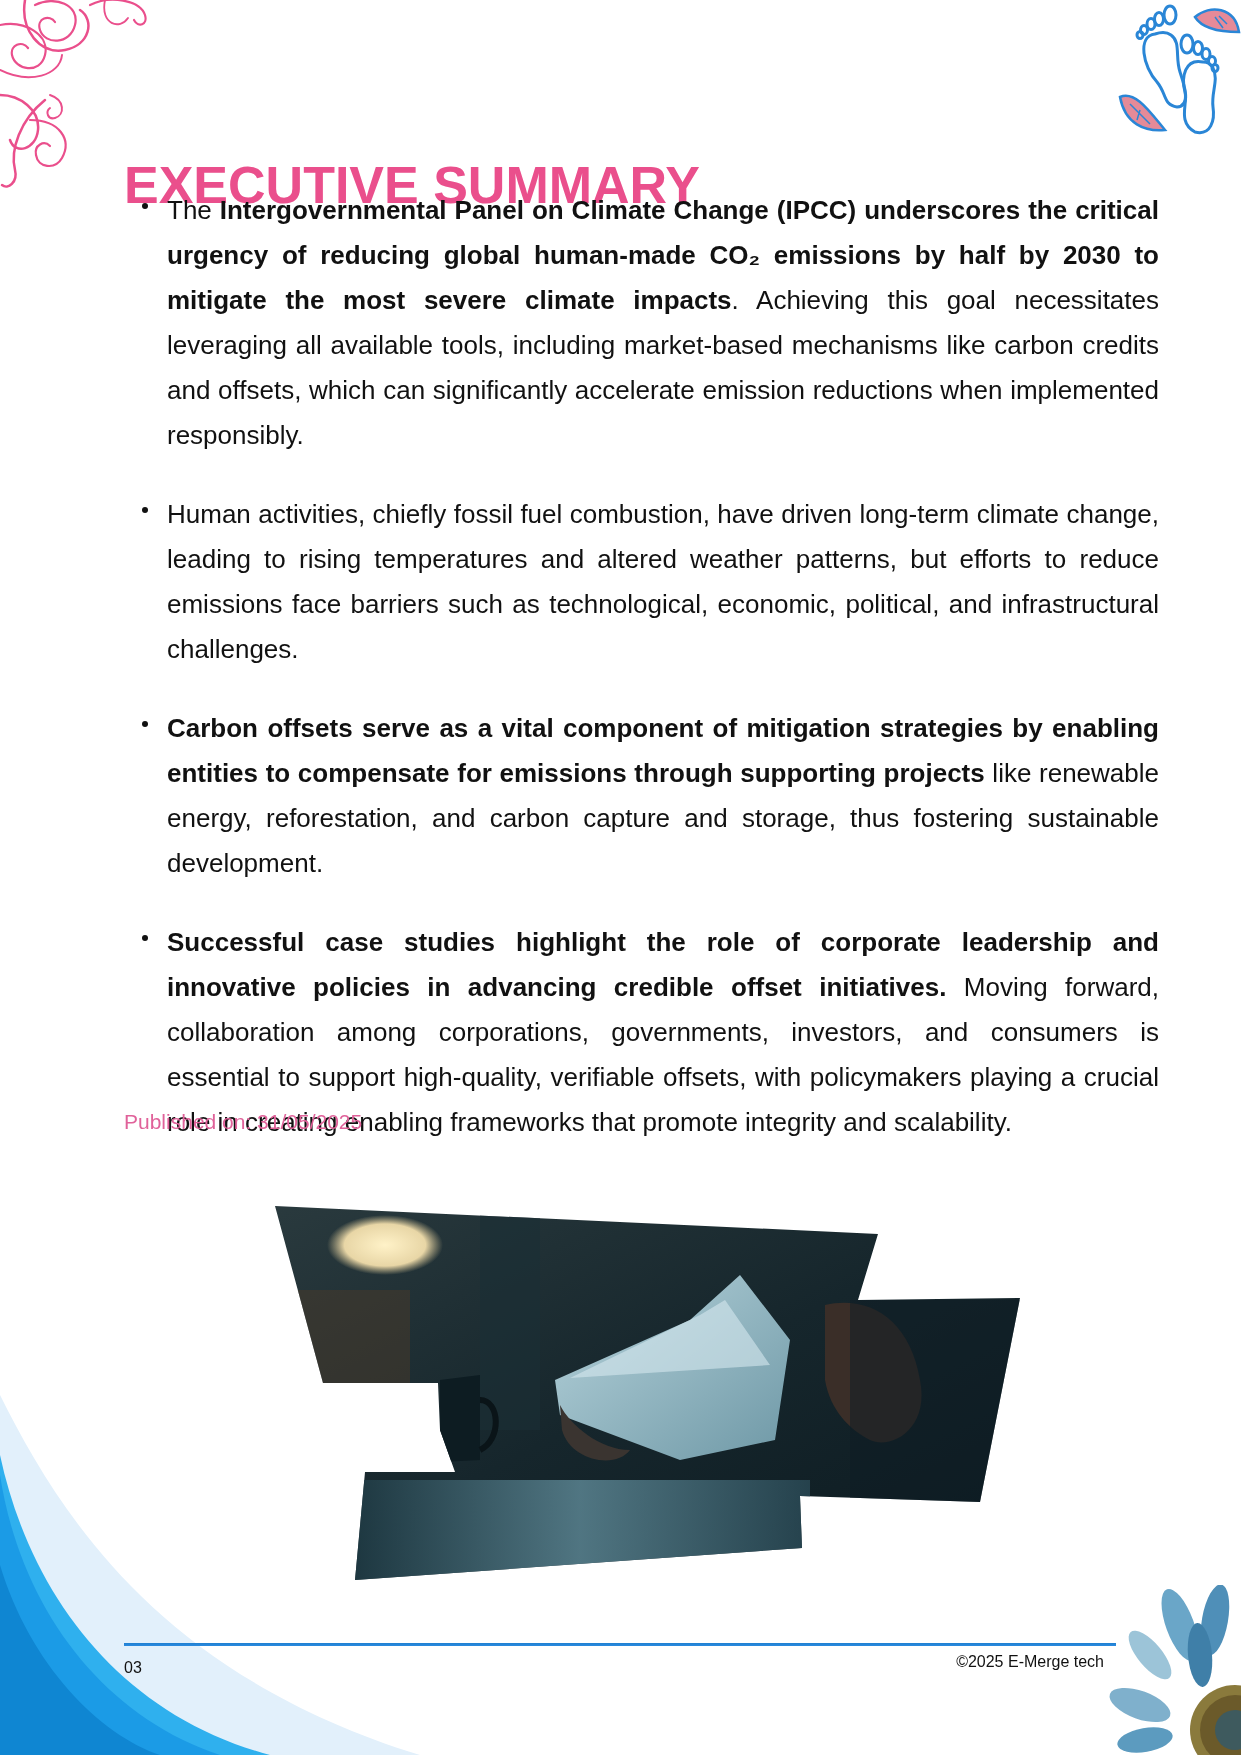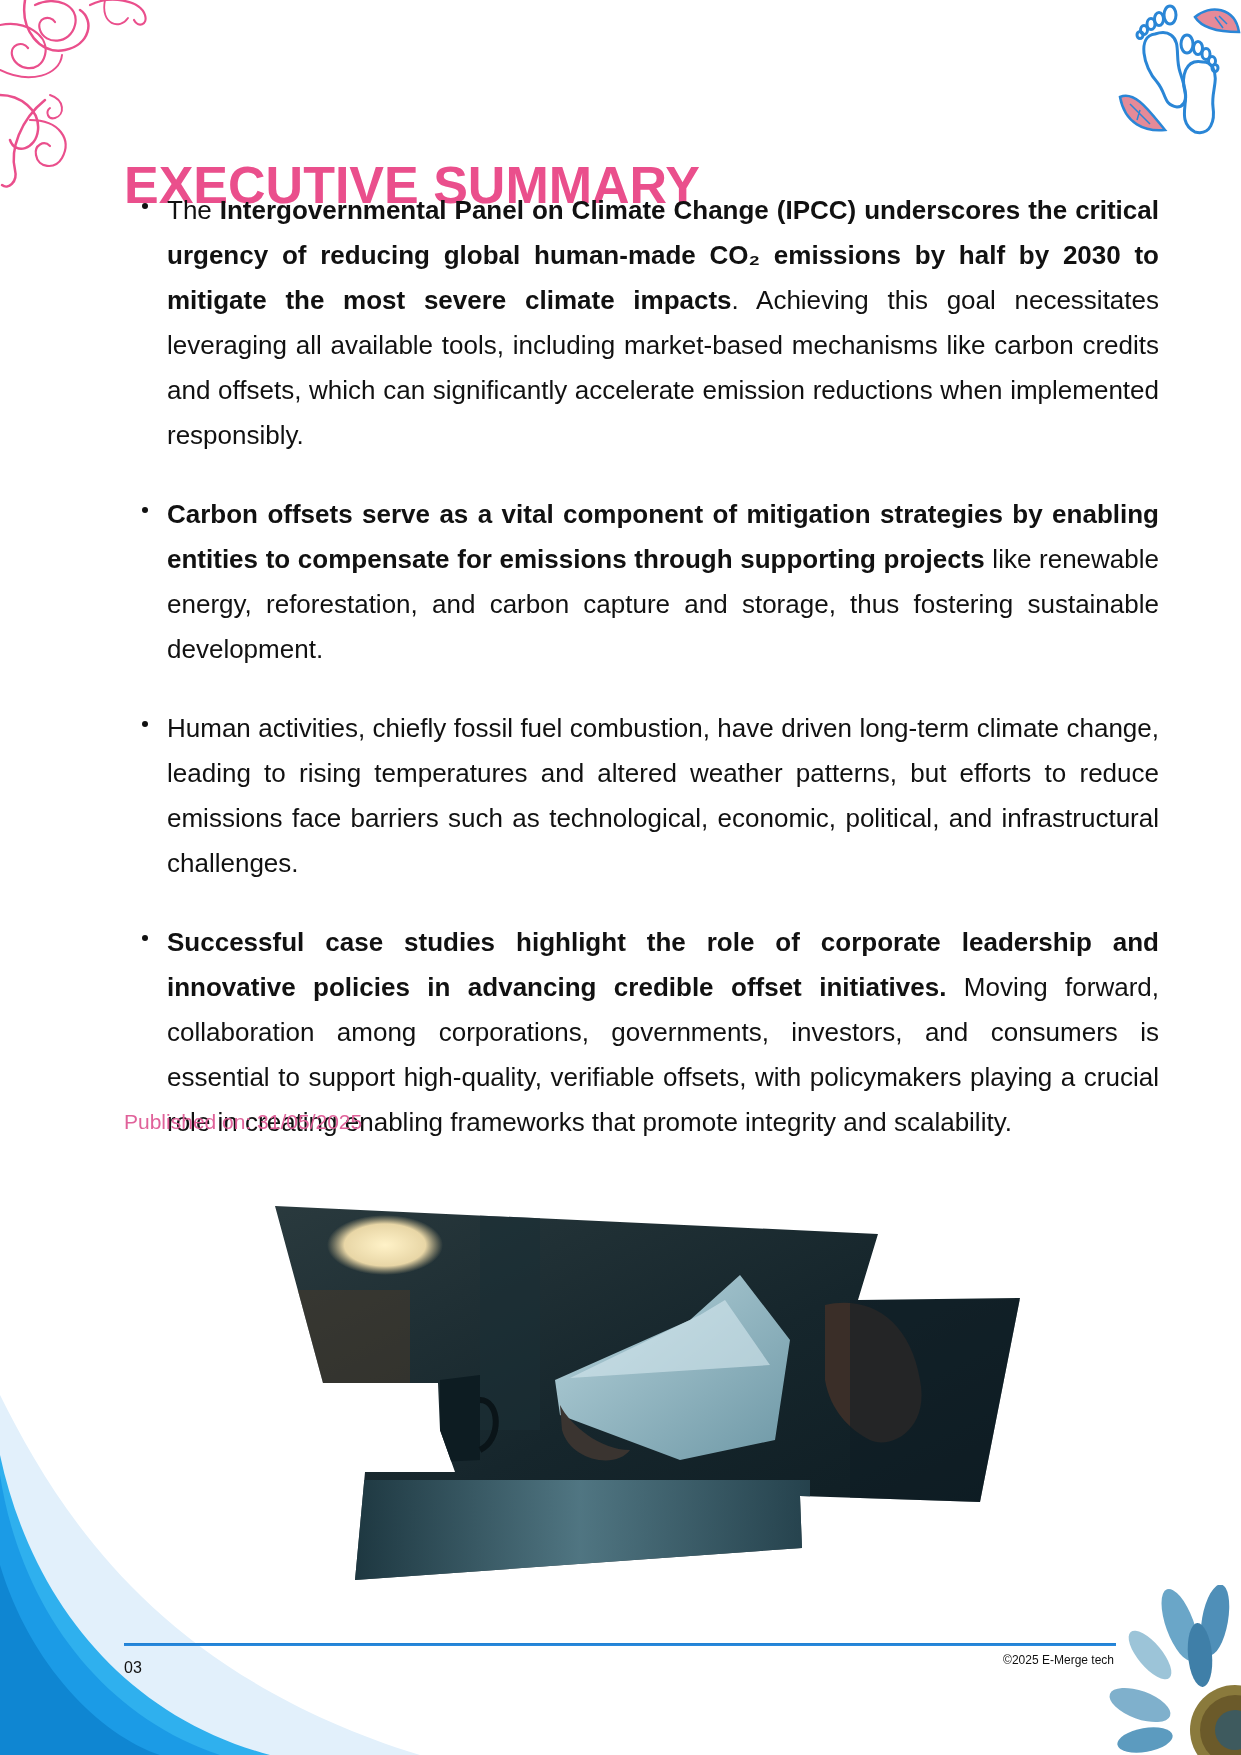--- a/index.html
+++ b/index.html
@@ -36,21 +36,21 @@
   }
   .photo { position: absolute; left: 270px; top: 1200px; }
   .rule {
     position: absolute; left: 124px; top: 1643px; width: 992px; height: 3px;
     background: linear-gradient(#1f7fd0, #2b8be0);
   }
   .pagenum {
     position: absolute; left: 124px; top: 1659px; font-size: 16px; color: #111;
   }
   .copyright {
-    position: absolute; right: 127px; top: 1653px; font-size: 12px; color: #111;
+    position: absolute; right: 137px; top: 1653px; font-size: 16px; color: #111;
   }
 </style>
 </head>
 <body>
 
 <svg class="deco" style="left:0;top:0" width="170" height="195" viewBox="0 0 170 195">
   <g fill="none" stroke="#ea4f8c" stroke-linecap="round">
     <path d="M25 0 C 20 30, 40 55, 65 50 C 90 45, 95 20, 80 10" stroke-width="2.5"></path>
     <path d="M35 5 C 55 -5, 80 5, 75 25 C 70 45, 45 45, 40 30 C 36 18, 50 14, 55 22" stroke-width="2.2"></path>
     <path d="M90 5 C 110 -5, 140 0, 145 15 C 148 25, 138 28, 134 20" stroke-width="2.2"></path>
@@ -103,22 +103,22 @@
     <circle cx="130" cy="145" r="45" fill="#8a7a3c"></circle>
     <circle cx="130" cy="145" r="35" fill="#6b5a2a"></circle>
     <circle cx="130" cy="145" r="20" fill="#3e5a5e"></circle>
   </g>
 </svg>
 
 <h1 class="title">EXECUTIVE SUMMARY</h1>
 
 <ul class="summary">
   <li><span>The </span><b>Intergovernmental Panel on Climate Change (IPCC) underscores the critical urgency of reducing global human-made CO₂ emissions by half by 2030 to mitigate the most severe climate impacts</b><span>. Achieving this goal necessitates leveraging all available tools, including market-based mechanisms like carbon credits and offsets, which can significantly accelerate emission reductions when implemented responsibly.</span></li>
+  <li><span>Human activities, chiefly fossil fuel combustion, have driven long-term climate change, leading to rising temperatures and altered weather patterns, but efforts to reduce emissions face barriers such as technological, economic, political, and infrastructural challenges.</span></li>
   <li><b>Carbon offsets serve as a vital component of mitigation strategies by enabling entities to compensate for emissions through supporting projects</b><span> like renewable energy, reforestation, and carbon capture and storage, thus fostering sustainable development.</span></li>
-  <li><span>Human activities, chiefly fossil fuel combustion, have driven long-term climate change, leading to rising temperatures and altered weather patterns, but efforts to reduce emissions face barriers such as technological, economic, political, and infrastructural challenges.</span></li>
   <li><b>Successful case studies highlight the role of corporate leadership and innovative policies in advancing credible offset initiatives.</b><span> Moving forward, collaboration among corporations, governments, investors, and consumers is essential to support high-quality, verifiable offsets, with policymakers playing a crucial role in creating enabling frameworks that promote integrity and scalability.</span></li>
 </ul>
 
 <div class="published">Published on: 31/05/2025</div>
 
 <svg class="photo" width="760" height="380" viewBox="0 0 760 380">
   <defs>
     <linearGradient id="bg" x1="0" y1="0" x2="1" y2="1">
       <stop offset="0" stop-color="#2a3a3e"></stop>
       <stop offset="0.5" stop-color="#16262c"></stop>

